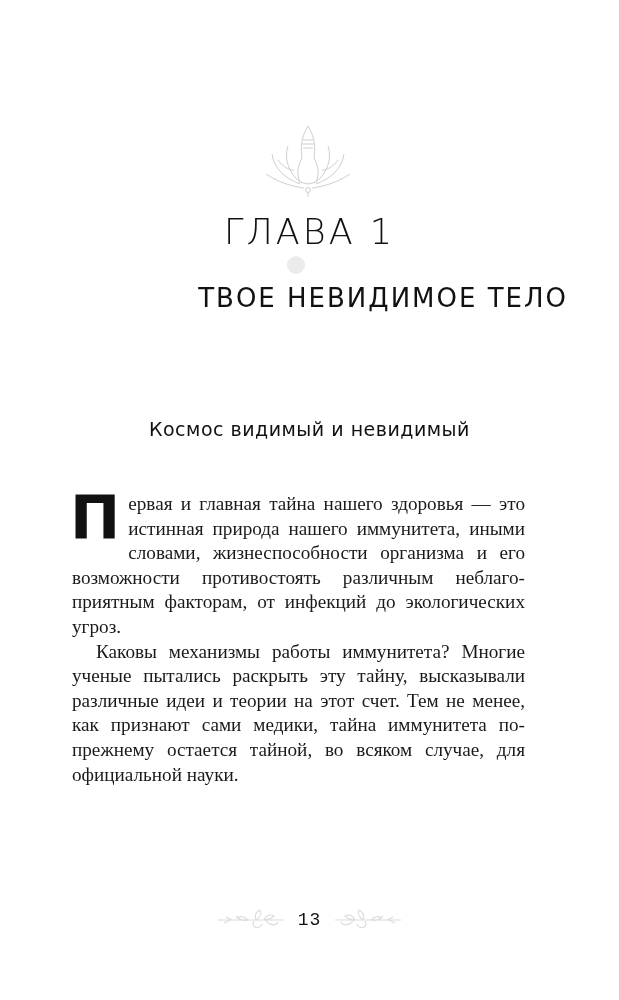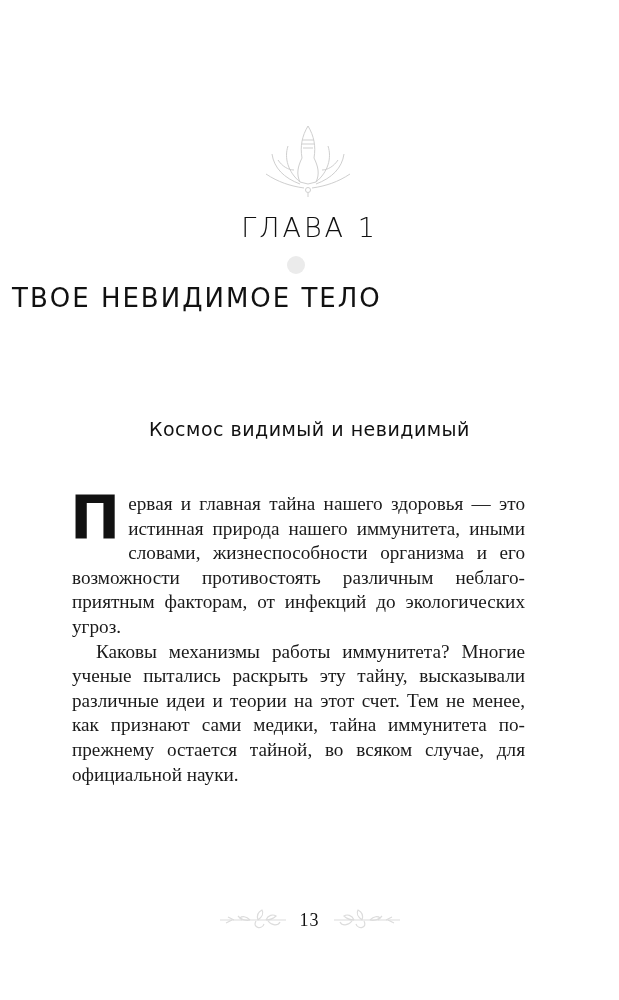--- a/index.html
+++ b/index.html
@@ -1,27 +1,27 @@
 <!DOCTYPE html>
 <html><head>
   <meta charset="utf-8">
   <style>
     html, body { margin: 0; padding: 0; background: #ffffff; }
     body { width: 619px; height: 1000px; position: relative; overflow: hidden; font-family: "Liberation Serif", "DejaVu Serif", serif; color: #1a1a1a; }
     .ornament-top { position: absolute; left: 258px; top: 118px; width: 100px; height: 80px; }
-    .chapter-label { position: absolute; left: 0; width: 619px; top: 212px; text-align: center; font-family: "DejaVu Sans", sans-serif; font-weight: 300; font-size: 27px; letter-spacing: 3px; color: #111; }
+    .chapter-label { position: absolute; left: 0; width: 619px; top: 212px; text-align: center; font-family: "DejaVu Sans", sans-serif; font-weight: 300; font-size: 35px; letter-spacing: 3px; color: #111; }
     .dot { position: absolute; left: 287px; top: 256px; width: 18px; height: 18px; border-radius: 50%; background: #ebebeb; }
-    .chapter-title { position: absolute; left: 0; width: 568px; top: 283px; text-align: left; font-family: "DejaVu Sans", sans-serif; font-size: 26px; letter-spacing: 2px; color: #111; margin-left: 12px; }
+    .chapter-title { position: absolute; left: 0; width: 568px; top: 283px; text-align: right; font-family: "DejaVu Sans", sans-serif; font-size: 26px; letter-spacing: 2px; color: #111; }
     .section-title { position: absolute; left: 0; width: 619px; top: 418px; text-align: center; font-family: "DejaVu Sans", sans-serif; font-size: 19px; letter-spacing: 0.5px; color: #111; }
     .body-text { position: absolute; left: 72px; top: 492px; width: 453px; font-size: 19.2px; line-height: 24.6px; text-align: justify; }
     .body-text p { margin: 0; }
     .body-text p.indent { text-indent: 24px; }
     .drop-cap { float: left; font-family: "DejaVu Sans", sans-serif; font-weight: bold; font-size: 60px; line-height: 48px; height: 48px; margin: 2px 8px 0 -2px; color: #111; }
     .page-number-wrap { position: absolute; left: 0; width: 619px; top: 905px; height: 30px; display: flex; justify-content: center; align-items: center; gap: 12px; }
-    .page-number { font-family: Liberation Serif, serif; font-size: 18px; color: #111; letter-spacing: 1px; }
+    .page-number { font-family: Liberation Mono, monospace; font-size: 18px; color: #111; letter-spacing: 1px; }
     .vine { width: 70px; height: 24px; }
   </style>
 </head>
 <body>
 
 <div>
 
   <svg class="ornament-top" viewBox="0 0 100 80" fill="none" stroke="#cfcfcf" stroke-width="1">
     <path d="M50 8 C44 18 42 28 44 40 M50 8 C56 18 58 28 56 40"></path>
     <path d="M44 22 L56 22 M44 26 L56 26 M45 30 L55 30"></path>

